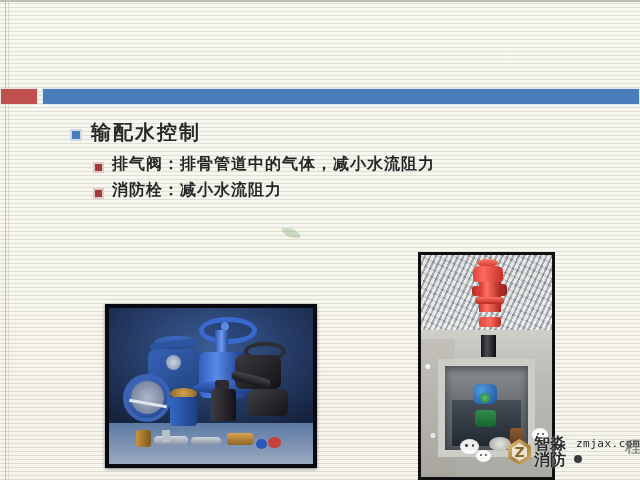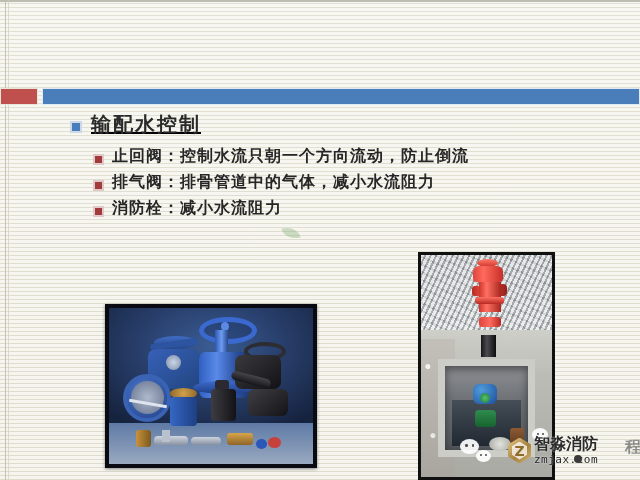--- a/index.html
+++ b/index.html
@@ -32,21 +32,21 @@
   .hdr-blue{
     position:absolute;left:42px;top:88px;width:598px;height:17px;
     background:#4a7ebb;border:1px solid #dfe9f3;box-sizing:border-box;
   }
 
   
   .content{position:absolute;left:0;top:108px;width:640px;}
   .line{display:flex;align-items:flex-start;}
 
   .l1{margin-left:70px;margin-top:4px;}
-  .l2{margin-left:70px;margin-top:4px;text-decoration:underline;}
+  .l2{margin-left:70px;margin-top:12px;}
 
   .bullet-sq{
     width:8px;height:8px;margin-top:9px;margin-right:9px;flex:0 0 auto;
     background:#4a7ebb;border:2px solid #cdd9e8;box-sizing:content-box;
   }
   .bullet-sq2{
     width:7px;height:7px;margin-top:8px;margin-right:8px;flex:0 0 auto;
     background:#a23c3c;border:2px solid #e2c9c9;box-sizing:content-box;
   }
 
@@ -233,21 +233,21 @@
     position:relative;width:23px;height:26px;flex:0 0 auto;margin-right:3px;
   }
   .logo-mark .lm-o{position:absolute;inset:0;
     background:linear-gradient(135deg,#e8c98a,#a5813c 55%,#d8b977);
     clip-path:polygon(50% 0%,100% 27%,100% 73%,50% 100%,0% 73%,0% 27%);}
   .logo-mark .lm-i{position:absolute;inset:4px;
     background:rgba(255,255,255,.75);
     clip-path:polygon(50% 0%,100% 27%,100% 73%,50% 100%,0% 73%,0% 27%);}
   .logo-mark .lm-z{position:absolute;left:6px;top:5px;width:11px;height:16px;
     color:#8d6b2c;font-size:14px;font-weight:bold;line-height:16px;text-align:center;}
-  .logo-txt{display:flex;flex-direction:column;line-height:1;}
+  .logo-txt{display:flex;flex-direction:row;line-height:1;}
   .logo-cn{font-family:"DejaVu Serif",serif;font-size:16px;font-weight:bold;color:#2b2b2b;
     letter-spacing:0px;text-shadow:0 0 2px rgba(255,255,255,.9);}
   .logo-url{font-family:"DejaVu Sans Mono","Liberation Mono",monospace;font-size:11px;
     color:#1f1f1f;letter-spacing:.5px;margin-top:2px;text-shadow:0 0 2px rgba(255,255,255,.9);}
   .logo-ghost{position:absolute;left:625px;top:437px;font-family:"DejaVu Serif",serif;
     font-size:16px;font-weight:bold;color:rgba(60,60,60,.55);z-index:9;}
   .logo-dot{position:absolute;left:574px;top:455px;width:8px;height:8px;border-radius:50%;
     background:#3a3a3a;z-index:10;}
 </style>
 </head>
@@ -268,24 +268,20 @@
 
 
     <div class="line l2">
       <div class="bullet-sq"></div>
       <div class="h-sub">输配水控制</div>
     </div>
 
     <div class="subitems">
       <div class="subline">
         <div class="bullet-sq2"></div>
-        <div class="s-text">止回阀：控制水流只朝一个方向流动，防止倒流</div>
-      </div>
-      <div class="subline">
-        <div class="bullet-sq2"></div>
         <div class="s-text">排气阀：排骨管道中的气体，减小水流阻力</div>
       </div>
       <div class="subline">
         <div class="bullet-sq2"></div>
         <div class="s-text">消防栓：减小水流阻力</div>
       </div>
     </div>
   </div>
 
   <div class="photo-left">

